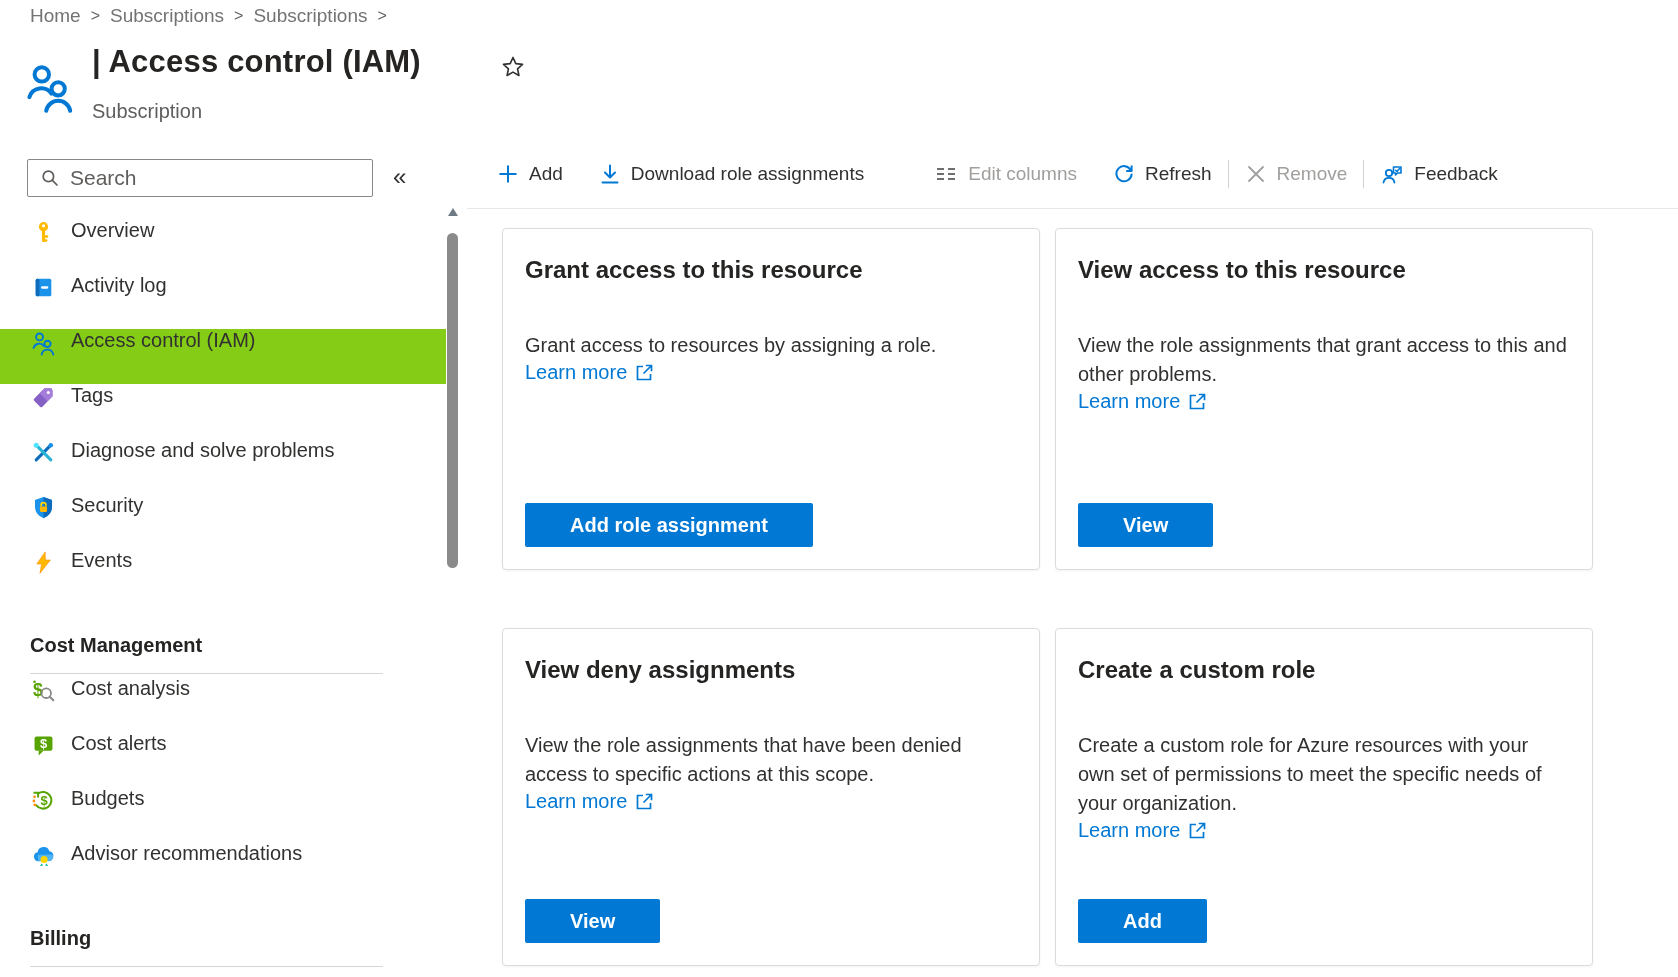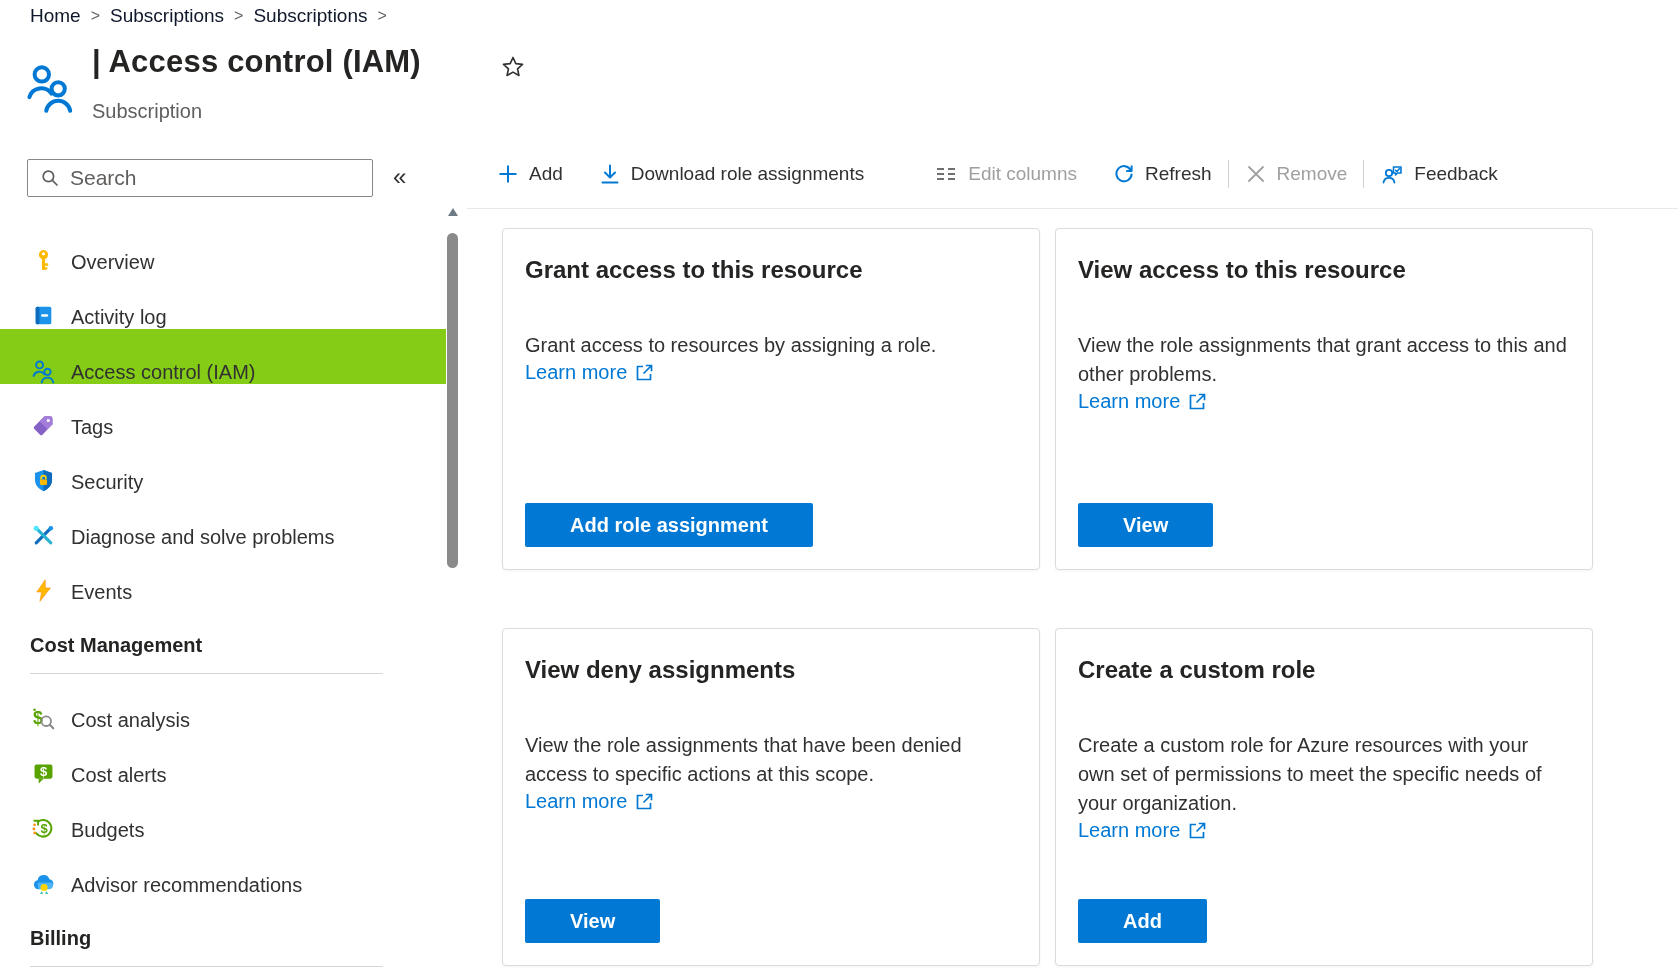--- a/index.html
+++ b/index.html
@@ -2,41 +2,41 @@
 <html><head>
 <meta charset="utf-8">
 <style>
   html,body{margin:0;padding:0;background:#fff;}
   body{width:1678px;height:977px;overflow:hidden;position:relative;
        font-family:"Liberation Sans","DejaVu Sans",sans-serif;color:#323130;}
   .abs{position:absolute;}
 
   
   #breadcrumb{left:30px;top:5px;font-size:19px;display:flex;align-items:center;gap:10px;}
-  #breadcrumb a{color:#0f172a;text-decoration:none;cursor:pointer;}
+  #breadcrumb a{color:#737373;text-decoration:none;cursor:pointer;}
   .crumb-sep{color:#605e5c;font-size:16px;}
 
   
   #header-icon{left:25px;top:60px;}
   #page-title{left:92px;top:44px;font-size:31px;font-weight:600;color:#252423;letter-spacing:.2px;}
   #fav-star{left:500px;top:54px;cursor:pointer;}
   #page-subtitle{left:92px;top:100px;font-size:20px;color:#605e5c;}
 
   
   #sidebar{left:0;top:145px;width:460px;}
   #search-wrap{position:absolute;left:27px;top:14px;width:346px;height:38px;border:1px solid #8a8886;
                border-radius:2px;display:flex;align-items:center;box-sizing:border-box;background:#fff;}
   #search-wrap svg{margin:0 8px 0 12px;flex:0 0 auto;}
   #search-input{border:none;outline:none;font-size:21px;color:#323130;flex:1;min-width:0;
                 font-family:inherit;background:transparent;}
   #search-input::placeholder{color:#605e5c;opacity:1;}
   #collapse-btn{position:absolute;left:393px;top:16px;font-size:24px;color:#323130;cursor:pointer;line-height:32px;}
 
   #nav{position:absolute;left:0;top:74px;width:460px;}
-  .nav-item{height:55px;display:flex;align-items:flex-end;padding-left:30px;cursor:pointer;width:446px;box-sizing:border-box;}
+  .nav-item{height:55px;display:flex;align-items:flex-start;padding-left:30px;cursor:pointer;width:446px;box-sizing:border-box;}
   .nav-item.selected{background:#84cc16;}
   .nav-item .ic{width:27px;height:27px;flex:0 0 auto;display:flex;align-items:center;justify-content:center;}
   .nav-item .lbl{margin-left:14px;font-size:20px;color:#323130;white-space:nowrap;}
   .section-header{margin:30px 0 0 30px;font-size:20px;font-weight:700;color:#252423;height:28px;}
   .section-divider{margin:11px 0 0 30px;width:353px;border:none;border-top:1px solid #d6d6d6;height:0;}
   .section-items{margin-top:3px;}
 
   
   #side-scrollbar{left:446px;top:200px;width:13px;height:777px;}
   #scroll-up-arrow{position:absolute;left:2px;top:8px;width:0;height:0;
@@ -150,40 +150,40 @@
           <path d="M13 3.2 h5.4 a2.2 2.2 0 0 1 2.2 2.2 v5.4 L11 20.8 a1.6 1.6 0 0 1 -2.3 0 L3.2 15.3 a1.6 1.6 0 0 1 0 -2.3 z" fill="#8661c5"></path>
           <path d="M13 3.2 h5.4 a2.2 2.2 0 0 1 2.2 2.2 v5.4 l-4.8 4.8 -7.6-7.6z" fill="#a47ddb"></path>
           <circle cx="16.6" cy="7.2" r="1.5" fill="#fff"></circle>
         </svg>
       </span>
       <span class="lbl">Tags</span>
     </div>
 
     <div class="nav-item">
       <span class="ic">
-        <svg width="25" height="25" viewBox="0 0 24 24">
-          <path d="M12 2 l8.2 2.8 v6.2 c0 5.6 -3.6 9.2 -8.2 11.2 c-4.6 -2 -8.2 -5.6 -8.2 -11.2 V4.8 z" fill="#1b93eb"></path>
-          <path d="M12 2 l8.2 2.8 v6.2 c0 5.6 -3.6 9.2 -8.2 11.2 z" fill="#0f6cbd"></path>
-          <path d="M9.7 11 v-1.4 a2.3 2.3 0 0 1 4.6 0 V11" stroke="#ffd400" stroke-width="1.6" fill="none"></path>
-          <rect x="8.6" y="11" width="6.8" height="5.2" rx="1" fill="#ffb900"></rect>
-        </svg>
-      </span>
-      <span class="lbl">Security</span>
-    </div>
-
-    <div class="nav-item">
-      <span class="ic">
         <svg width="25" height="25" viewBox="0 0 24 24" fill="none">
           <path d="M5 19 L19 5" stroke="#0f6cbd" stroke-width="3" stroke-linecap="round"></path>
           <path d="M5 5 L19 19" stroke="#2bb3d4" stroke-width="3" stroke-linecap="round"></path>
           <circle cx="5" cy="5" r="2.4" fill="#50e6ff"></circle>
           <circle cx="19" cy="5" r="2.2" fill="#1b93eb"></circle>
         </svg>
       </span>
       <span class="lbl">Diagnose and solve problems</span>
+    </div>
+
+    <div class="nav-item">
+      <span class="ic">
+        <svg width="25" height="25" viewBox="0 0 24 24">
+          <path d="M12 2 l8.2 2.8 v6.2 c0 5.6 -3.6 9.2 -8.2 11.2 c-4.6 -2 -8.2 -5.6 -8.2 -11.2 V4.8 z" fill="#1b93eb"></path>
+          <path d="M12 2 l8.2 2.8 v6.2 c0 5.6 -3.6 9.2 -8.2 11.2 z" fill="#0f6cbd"></path>
+          <path d="M9.7 11 v-1.4 a2.3 2.3 0 0 1 4.6 0 V11" stroke="#ffd400" stroke-width="1.6" fill="none"></path>
+          <rect x="8.6" y="11" width="6.8" height="5.2" rx="1" fill="#ffb900"></rect>
+        </svg>
+      </span>
+      <span class="lbl">Security</span>
     </div>
 
     <div class="nav-item">
       <span class="ic">
         <svg width="25" height="25" viewBox="0 0 24 24">
           <path d="M13.6 1.8 L5.6 13.4 h4.6 L8.6 22.4 L18.6 9.6 h-4.8 z" fill="#ffb900" stroke="#ff8c00" stroke-width=".6"></path>
         </svg>
       </span>
       <span class="lbl">Events</span>
     </div>

